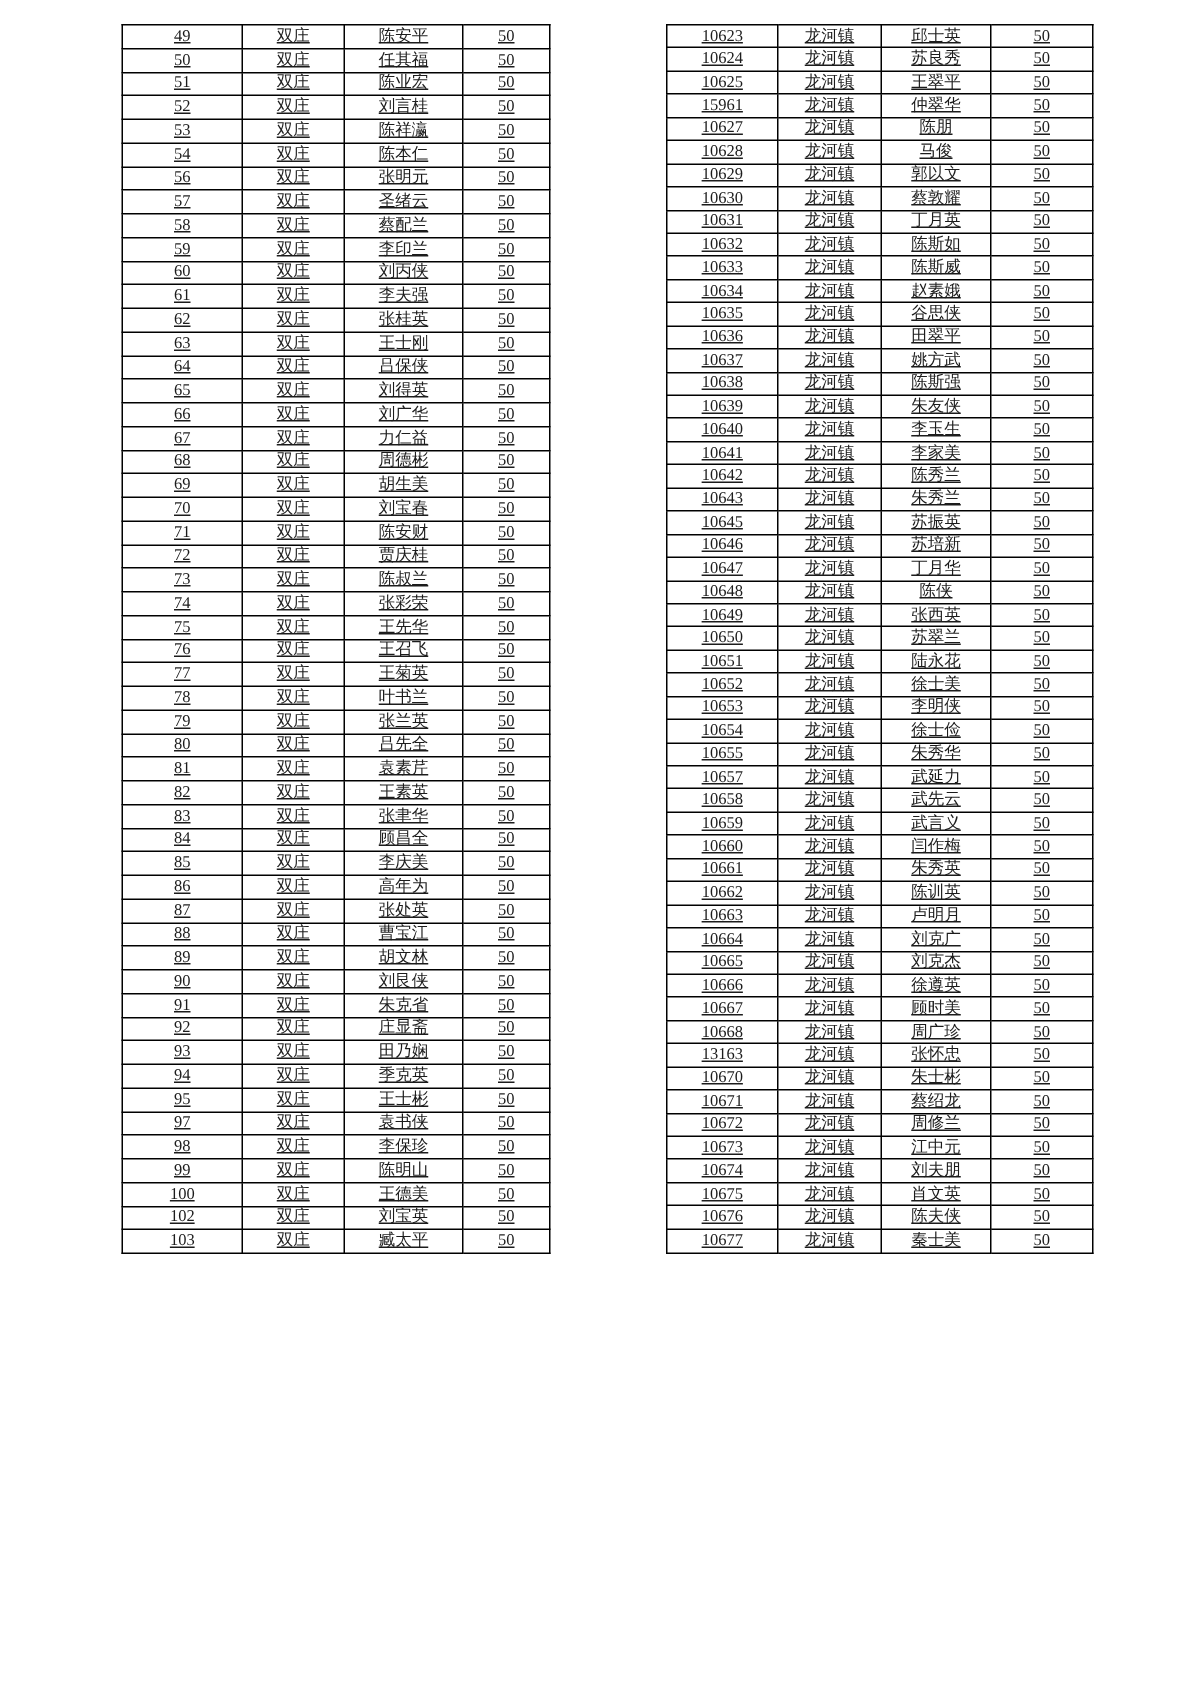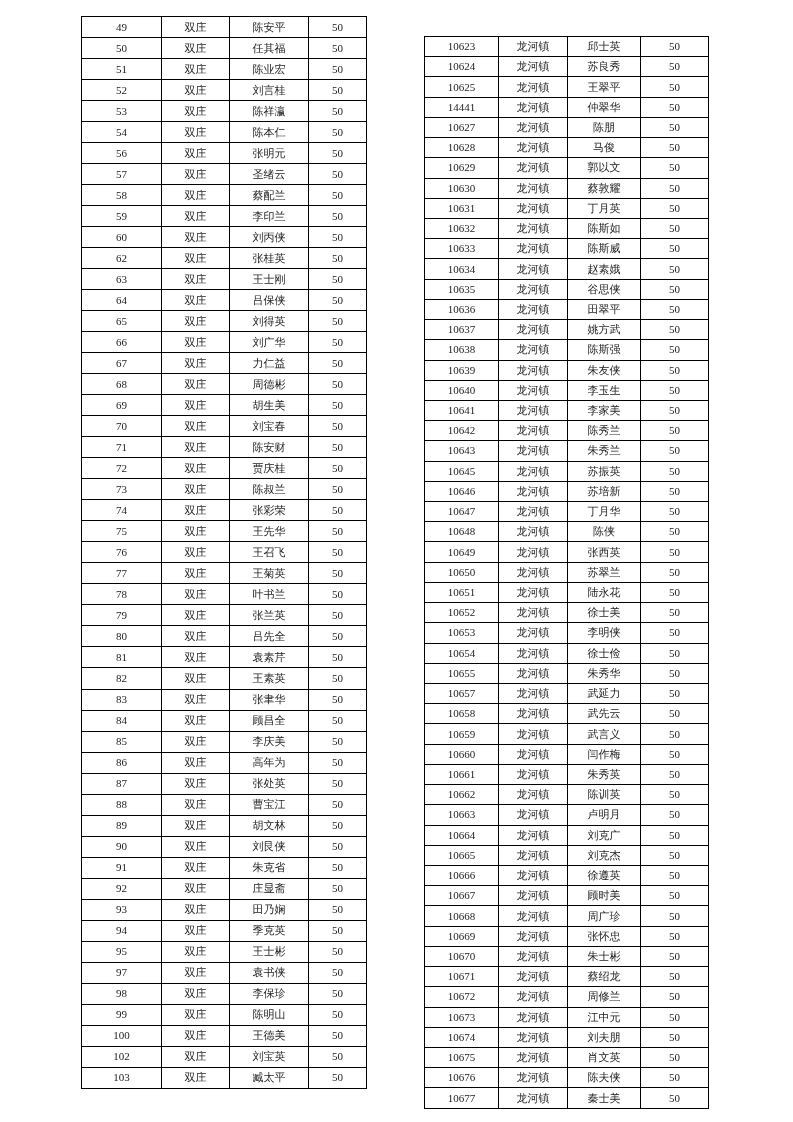--- a/index.html
+++ b/index.html
@@ -10,25 +10,26 @@
     background: #ffffff;
     font-family: "Liberation Serif", "DejaVu Serif", serif;
     color: #1c1c1c;
     overflow: hidden;
   }
   table.roster {
     position: absolute;
     top: 16px;
     border-collapse: collapse;
     table-layout: fixed;
-    height: 1073px;
+    height: 820px;
     border: 1px solid #000;
+    text-decoration: underline;
   }
   #table-left  { left: 81px;  width: 285px; }
-  #table-right { left: 424px; width: 284px; margin-top: 20px; }
+  #table-right { left: 444px; width: 284px; }
   table.roster td {
     border: 1px solid #000;
     text-align: center;
     vertical-align: middle;
     font-size: 11px;
     line-height: 1;
     padding: 0;
     white-space: nowrap;
     overflow: hidden;
   }
@@ -106,20 +107,26 @@
           <td>李印兰</td>
           <td>50</td>
         </tr>
         <tr>
           <td>60</td>
           <td>双庄</td>
           <td>刘丙侠</td>
           <td>50</td>
         </tr>
         <tr>
+          <td>61</td>
+          <td>双庄</td>
+          <td>李夫强</td>
+          <td>50</td>
+        </tr>
+        <tr>
           <td>62</td>
           <td>双庄</td>
           <td>张桂英</td>
           <td>50</td>
         </tr>
         <tr>
           <td>63</td>
           <td>双庄</td>
           <td>王士刚</td>
           <td>50</td>
@@ -375,21 +382,21 @@
           <td>苏良秀</td>
           <td>50</td>
         </tr>
         <tr>
           <td>10625</td>
           <td>龙河镇</td>
           <td>王翠平</td>
           <td>50</td>
         </tr>
         <tr>
-          <td>14441</td>
+          <td>15961</td>
           <td>龙河镇</td>
           <td>仲翠华</td>
           <td>50</td>
         </tr>
         <tr>
           <td>10627</td>
           <td>龙河镇</td>
           <td>陈朋</td>
           <td>50</td>
         </tr>
@@ -621,21 +628,21 @@
           <td>顾时美</td>
           <td>50</td>
         </tr>
         <tr>
           <td>10668</td>
           <td>龙河镇</td>
           <td>周广珍</td>
           <td>50</td>
         </tr>
         <tr>
-          <td>10669</td>
+          <td>13163</td>
           <td>龙河镇</td>
           <td>张怀忠</td>
           <td>50</td>
         </tr>
         <tr>
           <td>10670</td>
           <td>龙河镇</td>
           <td>朱士彬</td>
           <td>50</td>
         </tr>

